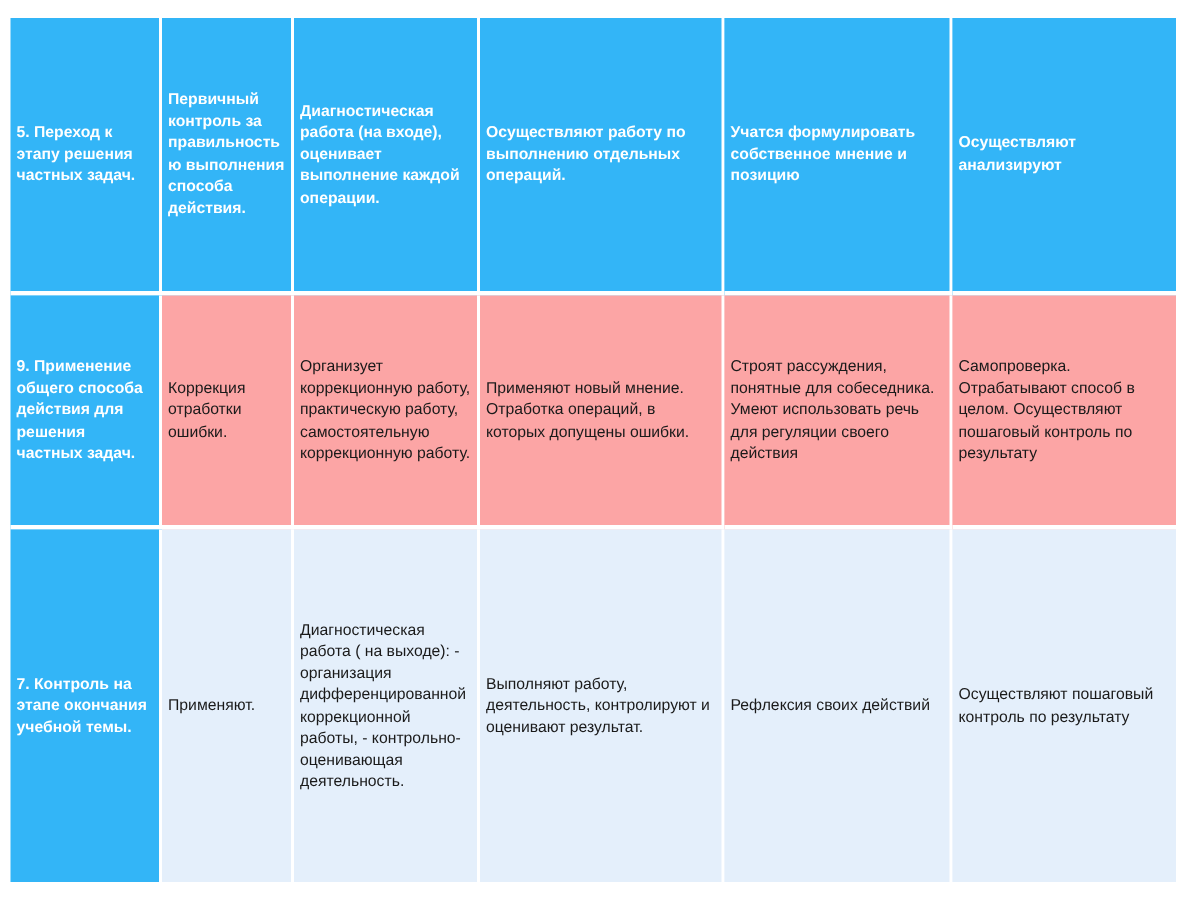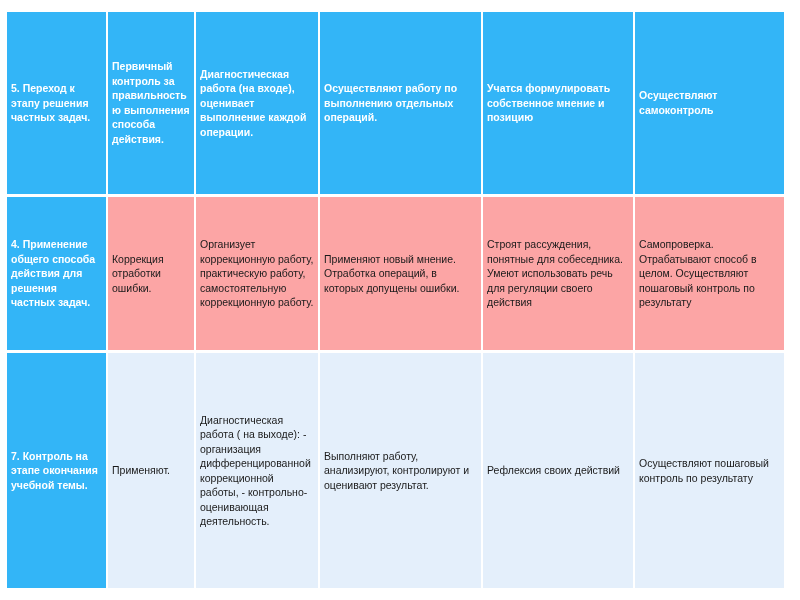--- a/index.html
+++ b/index.html
@@ -100,27 +100,27 @@
         <td>
             <span class="cell-text">Диагностическая работа (на входе), оценивает выполнение каждой операции.</span>
           </td>
         <td>
             <span class="cell-text">Осуществляют работу по выполнению отдельных операций.</span>
           </td>
         <td>
             <span class="cell-text">Учатся формулировать собственное мнение и позицию</span>
           </td>
         <td>
-            <span class="cell-text">Осуществляют самоконтроль</span>
+            <span class="cell-text">Осуществляют анализируют</span>
           </td>
       </tr>
 
       <tr class="row-mid">
         <td class="stage-cell">
-            <span class="cell-text">4. Применение общего способа действия для решения частных задач.</span>
+            <span class="cell-text">9. Применение общего способа действия для решения частных задач.</span>
           </td>
         <td>
             <span class="cell-text">Коррекция отработки ошибки.</span>
           </td>
         <td>
             <span class="cell-text">Организует коррекционную работу, практическую работу, самостоятельную коррекционную работу.</span>
           </td>
         <td>
             <span class="cell-text">Применяют новый мнение. Отработка операций, в которых допущены ошибки.</span>
           </td>
@@ -136,21 +136,21 @@
         <td class="stage-cell">
             <span class="cell-text">7. Контроль на этапе окончания учебной темы.</span>
           </td>
         <td>
             <span class="cell-text">Применяют.</span>
           </td>
         <td>
             <span class="cell-text">Диагностическая работа ( на выходе): - организация дифференцированной коррекционной работы, - контрольно-оценивающая деятельность.</span>
           </td>
         <td>
-            <span class="cell-text">Выполняют работу, анализируют, контролируют и оценивают результат.</span>
+            <span class="cell-text">Выполняют работу, деятельность, контролируют и оценивают результат.</span>
           </td>
         <td>
             <span class="cell-text">Рефлексия своих действий</span>
           </td>
         <td>
             <span class="cell-text">Осуществляют пошаговый контроль по результату</span>
           </td>
       </tr>
 
     </tbody>

